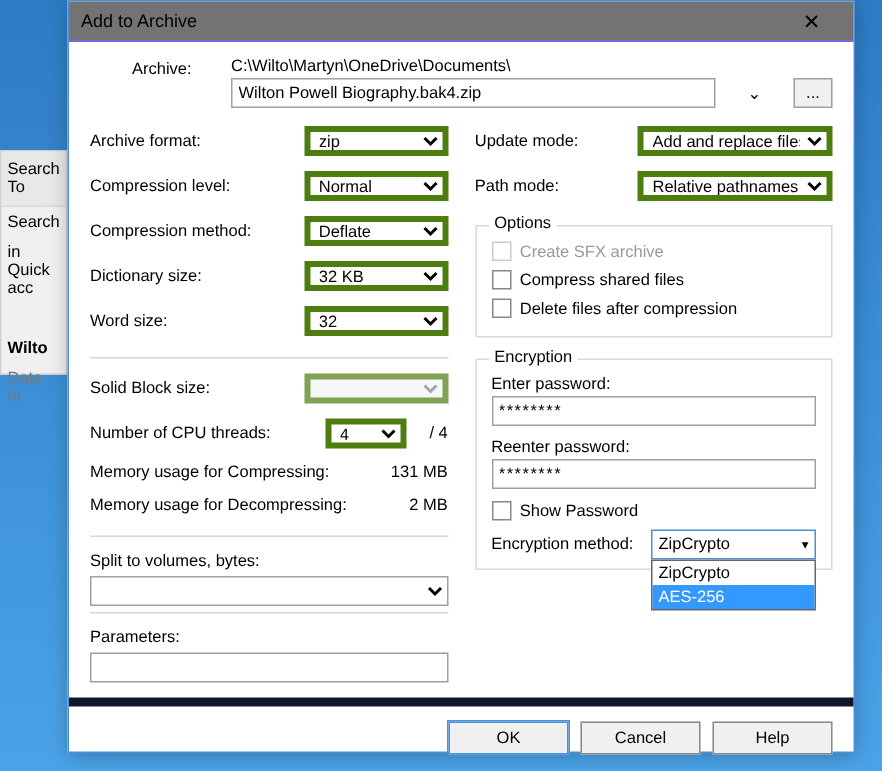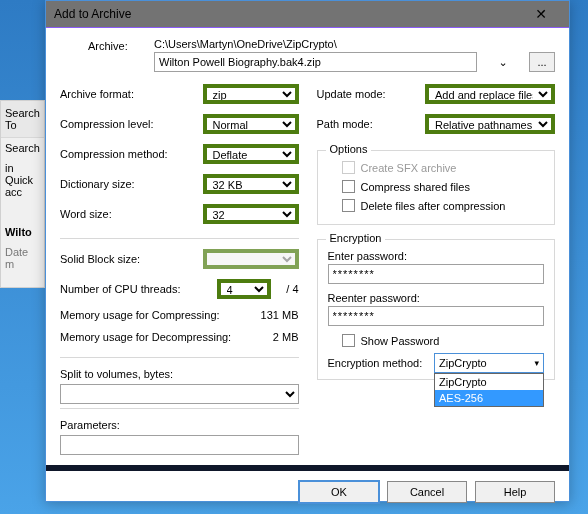--- a/index.html
+++ b/index.html
@@ -1,17 +1,17 @@
 <!DOCTYPE html>
 <html><head>
 <meta charset="utf-8">
 <style>
 * { box-sizing: border-box; margin: 0; padding: 0; }
 body { font-family: "Segoe UI", Tahoma, sans-serif; font-size: 11px; background: linear-gradient(to bottom, #2e7bc4 0%, #4aa3e8 100%); width: 588px; height: 514px; position: relative; overflow: hidden; }
-.bg-left { position: absolute; left: 0; top: 100px; width: 45px; height: 188px; background: #f0f0f0; border: 1px solid #d0d0d0; }
+.bg-left { position: absolute; left: 0; top: 100px; width: 45px; height: 150px; background: #f0f0f0; border: 1px solid #d0d0d0; }
 .bg-tab { background:#e8e8e8; padding:6px 4px; font-size:11px; border-bottom:1px solid #d8d8d8; }
 .bg-row { padding:4px; font-size:11px; }
 .dialog { position: absolute; left: 45px; top: 0; width: 525px; height: 502px; background: #fff; border: 1px solid #4a90d9; box-shadow: 0 2px 12px rgba(0,0,0,0.25); display: flex; flex-direction: column; }
 .titlebar { height: 28px; background: #737373; border-bottom: 1px solid #8b5cf6; display: flex; align-items: center; padding: 0 8px; }
 .titlebar .title { flex: 1; font-size: 12px; }
 .titlebar .close { width: 40px; height: 26px; display:flex; align-items:center; justify-content:center; font-size:14px; font-family: Arial; }
 .body { flex: 1; padding: 10px 14px; display: flex; flex-direction: column; }
 .top { display: flex; gap: 8px; margin-bottom: 12px; }
 .top-label { width: 58px; padding-top: 2px; margin-left: 28px; }
 .top-right { flex:1; }
@@ -28,21 +28,21 @@
 select.ctrl, select.ctrl2 { height:20px; border:4px solid #4d7c0f; background:#fff; font-size:11px; padding:0 2px; }
 select.ctrl2 { width: 130px; }
 hr.sep { border:none; border-top:1px solid #d8d8d8; margin:4px 0 10px; }
 .mem-row { display:flex; margin-bottom:10px; }
 .mem-row .label { flex:1; }
 .mem-row .val { width:60px; text-align:right; }
 .full-select { width:100%; height:20px; border:1px solid #a0a0a0; background:#fff; font-size:11px; margin-top:4px; }
 .full-input { width:100%; height:20px; border:1px solid #a0a0a0; background:#fff; font-size:11px; margin-top:4px; padding:0 4px; }
 .group { border:1px solid #d8d8d8; padding:10px 10px 6px; margin-top:6px; position:relative; }
 .group-title { position:absolute; top:-8px; left:8px; background:#fff; padding:0 4px; font-size:11px; }
-.chk-row { display:flex; align-items:center; gap:6px; margin-bottom:6px; font-size:11px;margin-left:14px; }
+.chk-row { display:flex; align-items:center; gap:6px; margin-bottom:6px; font-size:11px; }
 .chk { width:13px; height:13px; border:1px solid #888; background:#fff; }
 .chk.disabled { border-color:#ccc; }
 .chk-row.disabled { color:#999; }
 .pwd-label { font-size:11px; margin-bottom:2px; }
 .pwd-input { width:100%; height:20px; border:1px solid #a0a0a0; padding:0 4px; font-size:11px; margin-bottom:8px; letter-spacing:1px; }
 .enc-row { display:flex; align-items:center; gap:6px; }
 .enc-label { flex:1; }
 .enc-select-wrap { position:relative; }
 .enc-select { width:110px; height:20px; border:1px solid #4a90d9; background:#fff; font-size:11px; display:flex; align-items:center; padding:0 4px; }
 .enc-select .arrow { margin-left:auto; font-size:9px; }
@@ -67,21 +67,21 @@
 
 <div class="dialog">
   <div class="titlebar">
     <span class="title">Add to Archive</span>
     <span class="close">✕</span>
   </div>
   <div class="body">
     <div class="top">
       <div class="top-label">Archive:</div>
       <div class="top-right">
-        <div class="path">C:\Users\Martyn\OneDrive\ZipCrypto\</div>
+        <div class="path">C:\Wilto\Martyn\OneDrive\Documents\</div>
         <div class="archive-row">
           <input class="archive-input" value="Wilton Powell Biography.bak4.zip" style="">
           <span style="width:16px; display:flex; align-items:center; justify-content:center;">⌄</span>
           <div class="browse-btn">...</div>
         </div>
       </div>
     </div>
 
     <div class="cols">
 

